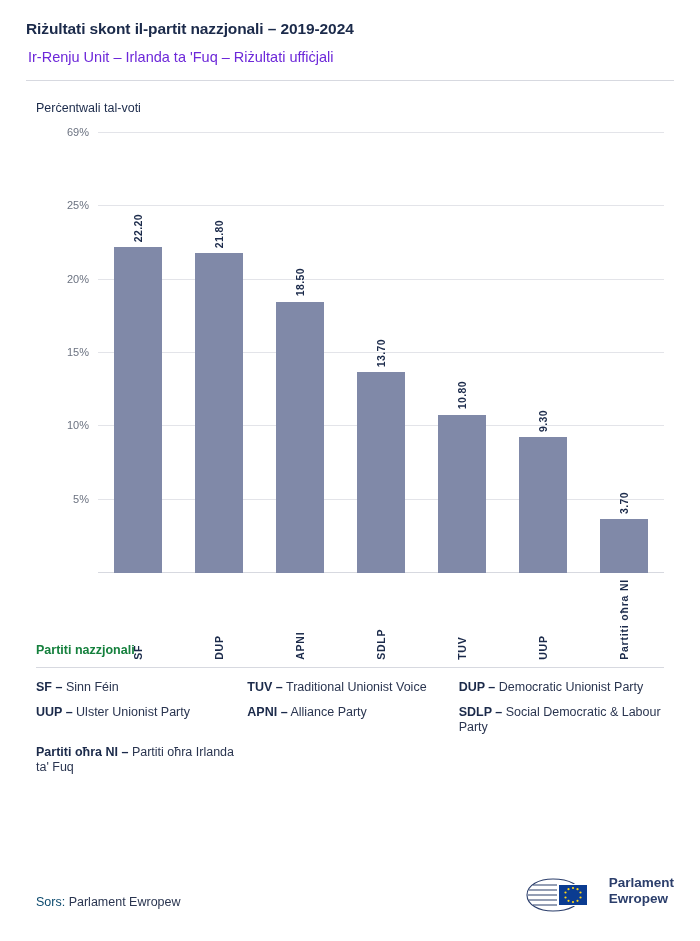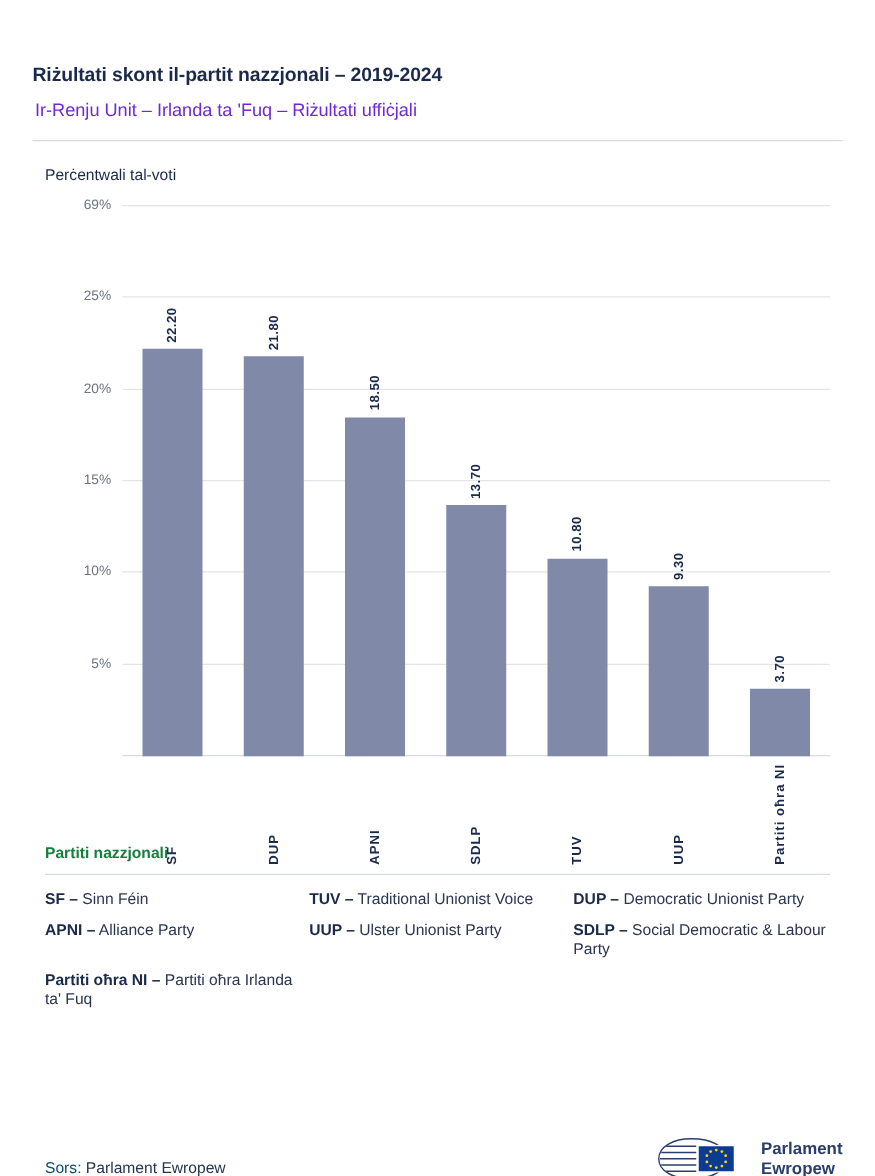--- a/index.html
+++ b/index.html
@@ -24,21 +24,20 @@
   }
 
   
   .title {
     font-size: 15.5px;
     font-weight: bold;
     letter-spacing: -0.1px;
     color: #1b2a4a;
     padding-top: 20px;
     line-height: 1.2;
-    margin-top: 32px;
   }
   .subtitle {
     font-size: 14.5px;
     color: #6d28d9;
     padding-top: 10px;
     padding-left: 2px;
     line-height: 1.2;
   }
   .header-rule {
     margin-top: 14px;
@@ -175,21 +174,21 @@
   }
   .source .src-label {
     font-weight: normal;
     color: #0c4a6e;
   }
   .ep-logo {
     position: absolute;
     right: 26px;
     bottom: 26px;
     display: flex;
-    align-items: center;
+    align-items: flex-start;
     gap: 12px;
   }
   .ep-mark {
     width: 74px;
     height: 40px;
     position: relative;
   }
   .ep-text {
     font-size: 13.5px;
     font-weight: bold;
@@ -298,26 +297,26 @@
     </div>
     <div class="legend-item">
       <span class="abbr">TUV –</span>
       <span>Traditional Unionist Voice</span>
     </div>
     <div class="legend-item">
       <span class="abbr">DUP –</span>
       <span>Democratic Unionist Party</span>
     </div>
     <div class="legend-item">
+      <span class="abbr">UUP –</span>
+      <span>Ulster Unionist Party</span>
+    </div>
+    <div class="legend-item">
       <span class="abbr">APNI –</span>
       <span>Alliance Party</span>
-    </div>
-    <div class="legend-item">
-      <span class="abbr">UUP –</span>
-      <span>Ulster Unionist Party</span>
     </div>
     <div class="legend-item">
       <span class="abbr">SDLP –</span>
       <span>Social Democratic &amp; Labour Party</span>
     </div>
     <div class="legend-item">
       <span class="abbr">Partiti oħra NI –</span>
       <span>Partiti oħra Irlanda ta' Fuq</span>
     </div>
   </div>

